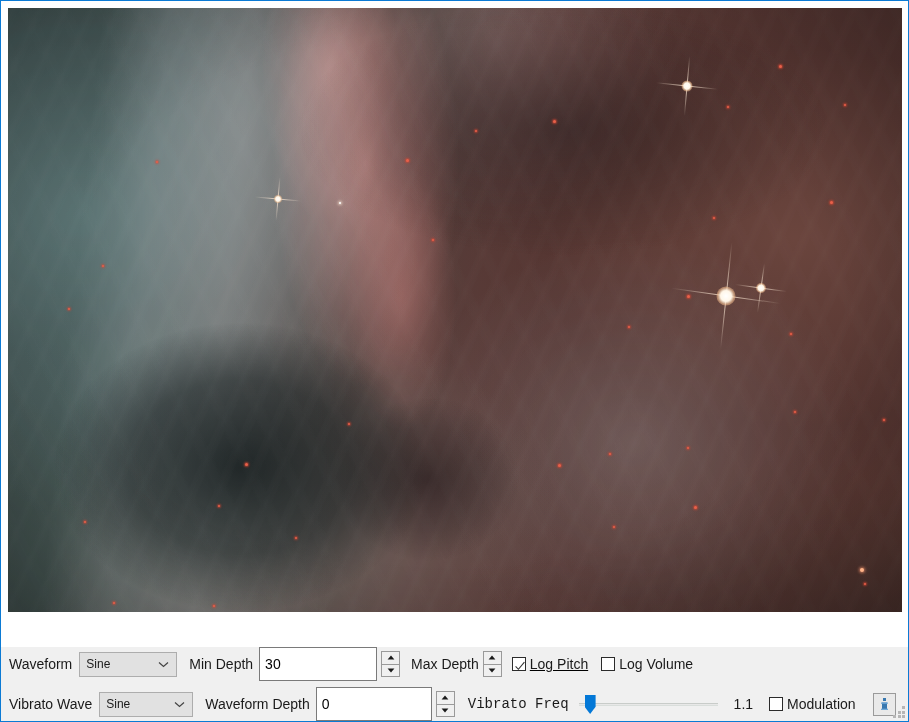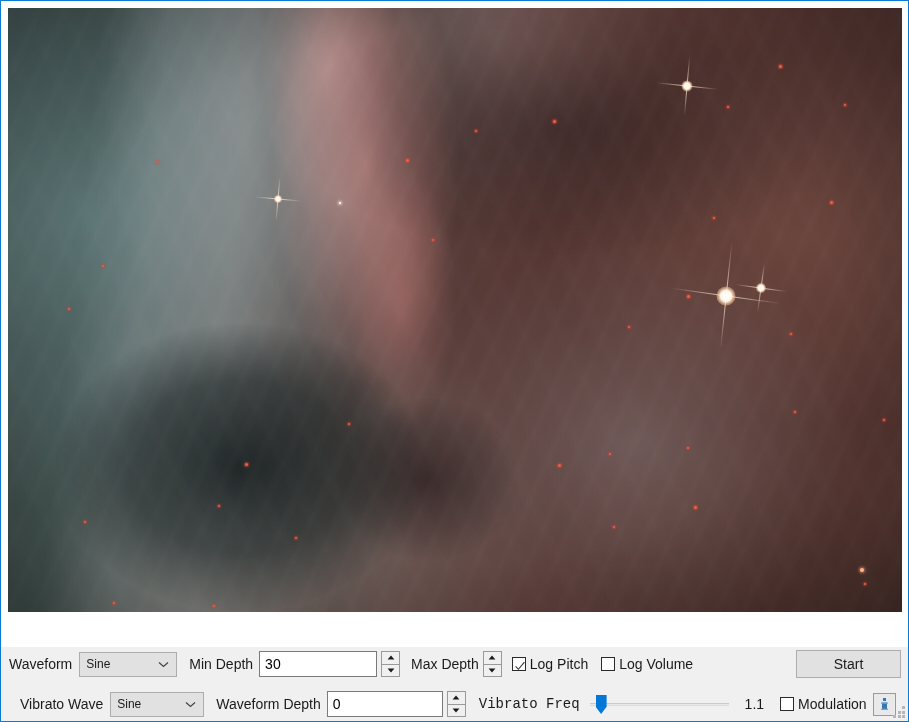--- a/index.html
+++ b/index.html
@@ -228,21 +228,21 @@
   .combo .ctext { padding-left: 6px; }
   .combo .carrow {
     position: absolute;
     right: 7px; top: 50%;
     transform: translateY(-50%);
   }
 
   
   .tfield {
     box-sizing: border-box;
-    height: 26px;
+    height: 34px;
     border: 1px solid #7a7a7a;
     background: #ffffff;
     display: flex;
     align-items: center;
     font-size: 14px;
     color: #000000;
   }
   .tfield span { padding-left: 5px; }
 
   
@@ -457,44 +457,41 @@
             <polygon points="4,0.6 7.4,4.4 0.6,4.4" fill="#1a1a1a"></polygon>
           </svg>
         </div>
         <div class="sbtn">
           <svg width="8" height="5" viewBox="0 0 8 5">
             <polygon points="4,4.4 0.6,0.6 7.4,0.6" fill="#1a1a1a"></polygon>
           </svg>
         </div>
       </div>
 
-      <div class="cbox-wrap" style="margin-left:10px;">
+      <div class="cbox-wrap" style="margin-left:10px;text-decoration:underline;">
         <span class="cbox">
           <span class="tick">
             <svg width="12" height="12" viewBox="0 0 12 12">
               <polyline points="1.6,6.4 4.4,9.3 10.4,2.2" fill="none" stroke="#333" stroke-width="1.1"></polyline>
             </svg>
           </span>
         </span>
         <span class="lbl">Log Pitch</span>
       </div>
 
       <div class="cbox-wrap" style="margin-left:13px;">
         <span class="cbox"></span>
         <span class="lbl">Log Volume</span>
       </div>
 
-      <div class="btn" style="position:absolute; right:7px; width:105px;">
-        <span>Start</span>
-      </div>
     </div>
 
     <div class="row row2">
 
-      <div class="lbl" style="margin-left:19px;">Vibrato Wave</div>
+      <div class="lbl" style="margin-left:8px;">Vibrato Wave</div>
 
       <div class="combo" style="margin-left:7px; width:94px;">
         <span class="ctext">Sine</span>
         <span class="carrow">
           <svg width="11" height="7" viewBox="0 0 11 7">
             <polyline points="1,1.5 5.5,5.5 10,1.5" fill="none" stroke="#444" stroke-width="1.2"></polyline>
           </svg>
         </span>
       </div>
 

